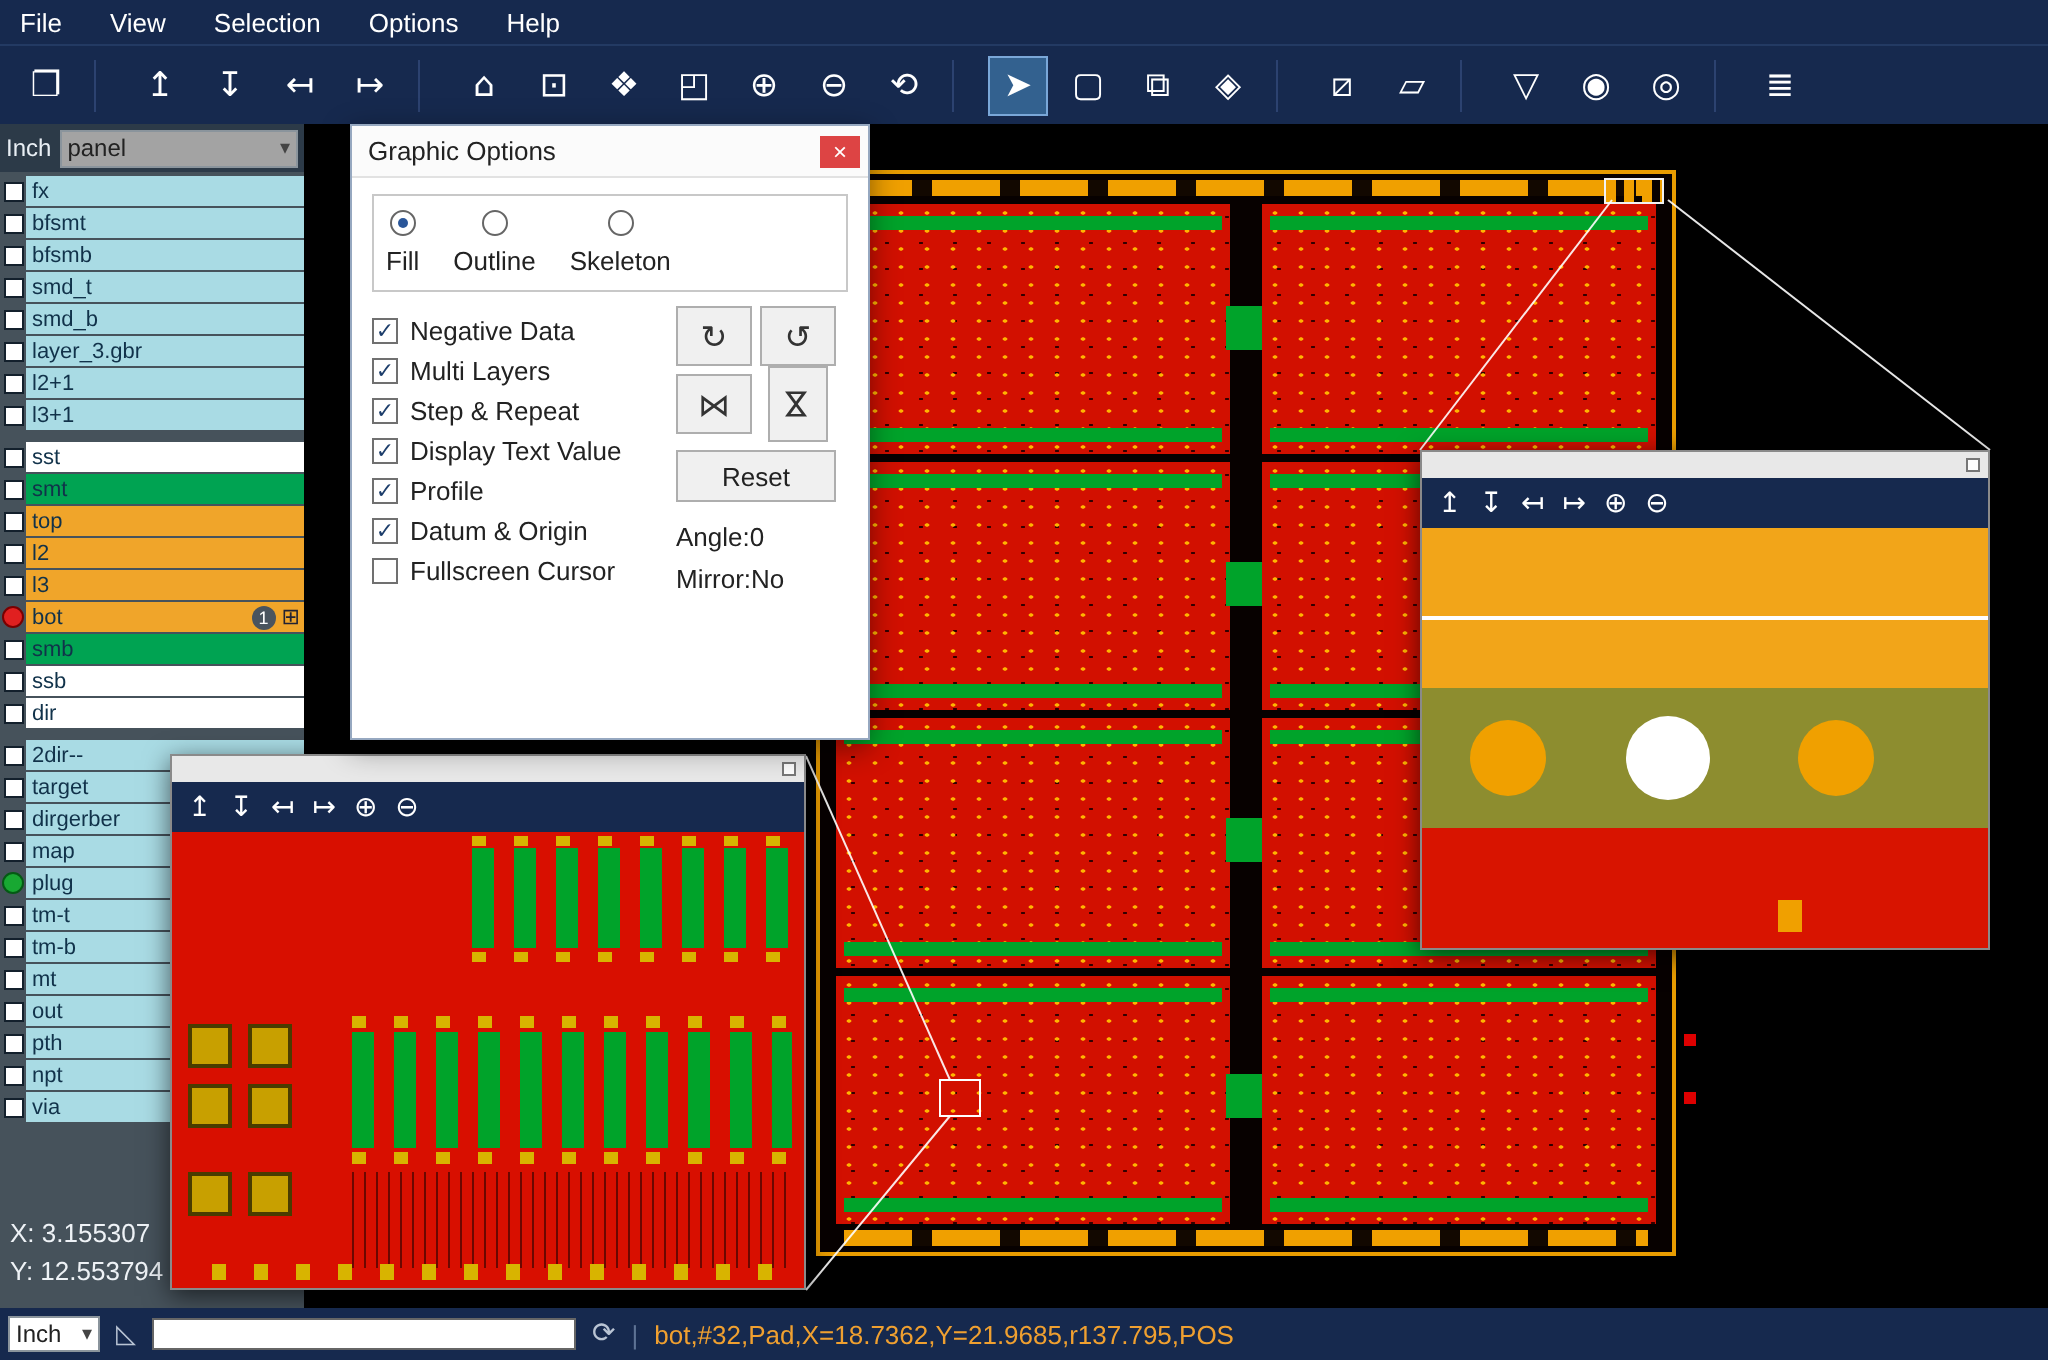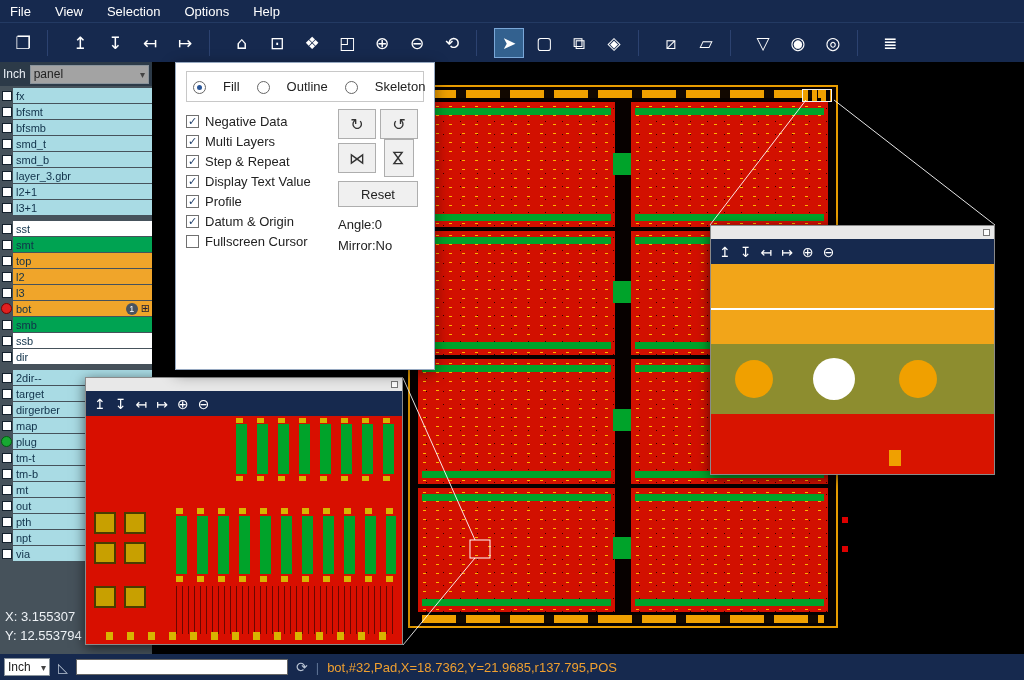--- a/index.html
+++ b/index.html
@@ -94,21 +94,21 @@
   
   .dialog { position:absolute; left:175px; top:62px; width:260px; height:308px; background:#fff;
     border:1px solid #96a8c0; box-shadow:0 4px 14px rgba(0,0,0,.45); z-index:10; font-size:13px; color:#222; }
   .dlg-title { height:26px; background:#fbfbfb; border-bottom:1px solid #e2e2e2;
     display:flex; align-items:center; padding-left:8px; position:relative; }
   .dlg-close { position:absolute; right:4px; top:5px; width:20px; height:16px; background:#dd4444;
     color:#fff; font-size:12px; display:flex; align-items:center; justify-content:center; }
   .dlg-body { padding:8px 10px; }
   .dlg-width-label { font-size:13px; margin-bottom:5px; }
   .radio-box { border:1px solid #c8c8c8; padding:7px 6px; display:flex; gap:17px; margin-bottom:7px; }
-  .radio { display:flex; align-items:flex-end; gap:17px; }
+  .radio { display:flex; align-items:center; gap:5px;flex-direction:column; }
   .rdot { width:13px; height:13px; border:1px solid #666; border-radius:50%; background:#fff; position:relative; }
   .rdot.sel::after { content:""; position:absolute; inset:3px; border-radius:50%; background:#2a5699; }
   .dlg-main { display:flex; }
   .cb-col { flex:1; }
   .cbrow { display:flex; align-items:center; gap:6px; margin:4px 0; height:16px; }
   .cbox { width:13px; height:13px; border:1px solid #707070; background:#fff; display:flex;
     align-items:center; justify-content:center; font-size:11px; font-weight:bold; color:#1d3e6b;
     font-family:"DejaVu Sans", sans-serif; }
   .right-col { width:86px; }
   .xf-grid { display:grid; grid-template-columns:38px 38px; gap:4px; }
@@ -446,20 +446,24 @@
       <div class="m2-line"></div>
       <div class="m2-olive"></div>
       <div class="m2-circle" style="left:24px;  top:96px; width:38px; height:38px; background:#f0a000"></div>
       <div class="m2-circle" style="left:102px; top:94px; width:42px; height:42px; background:#ffffff"></div>
       <div class="m2-circle" style="left:188px; top:96px; width:38px; height:38px; background:#f0a000"></div>
       <div class="m2-tab" style="left:178px; top:186px"></div>
     </div>
   </div>
 
   <div class="dialog">
+    <div class="dlg-title">
+      <span>Graphic Options</span>
+      <span class="dlg-close">×</span>
+    </div>
     <div class="dlg-body">
       <div class="radio-box">
           <span class="radio">
             <span class="rdot sel"></span>
             <span class="rlabel">Fill</span>
           </span>
           <span class="radio">
             <span class="rdot"></span>
             <span class="rlabel">Outline</span>
           </span>

